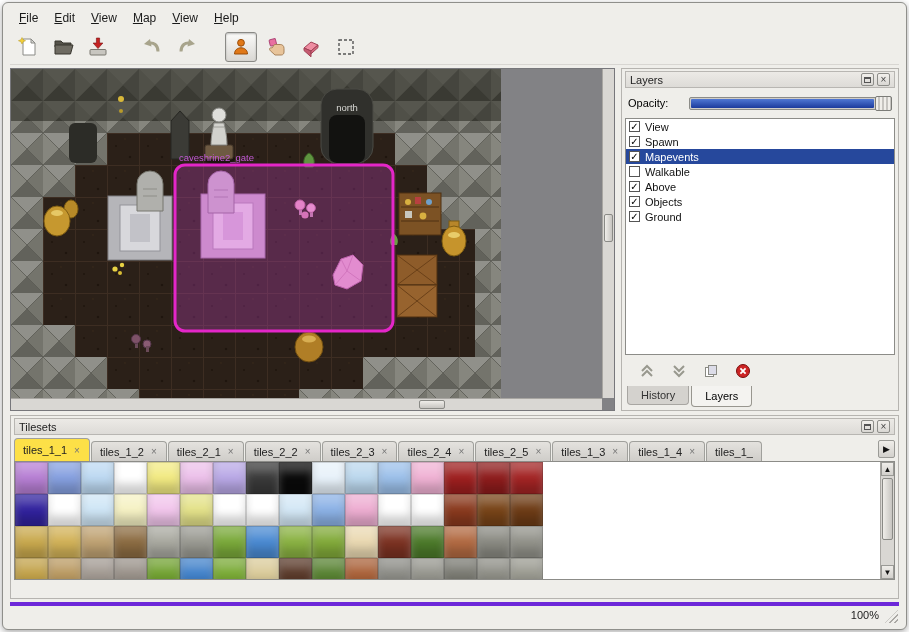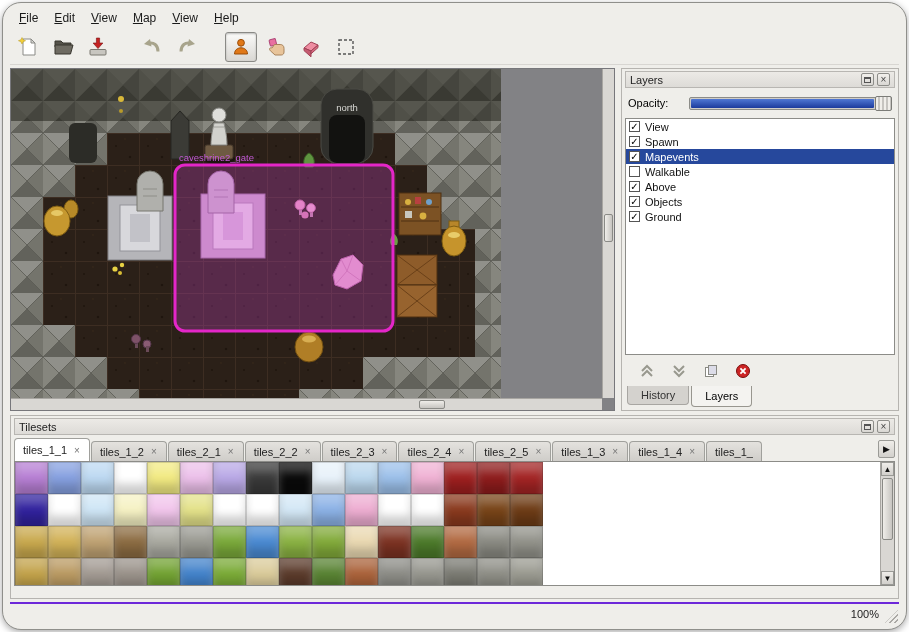--- a/index.html
+++ b/index.html
@@ -1,19 +1,19 @@
 <!DOCTYPE html>
 <html><head>
 <meta charset="utf-8">
 <style>
   html,body{margin:0;padding:0;background:#fff;font-family:"Liberation Sans",sans-serif;}
   *{box-sizing:border-box;}
   .window{
     position:relative;width:905px;height:628px;margin:2px;
-    background:#efeeea;border:1px solid #8f8f8b;border-radius:19px;
+    background:#efeeea;border:1px solid #8f8f8b;border-radius:6px;
     box-shadow:0 2px 7px rgba(0,0,0,.35);
     display:flex;flex-direction:column;padding:4px 7px 5px;overflow:hidden;
   }
   
   .menubar{height:22px;display:flex;align-items:center;gap:2px;font-size:12px;color:#1a1a1a;padding-left:2px;}
   .menu-item{display:inline-block;padding:2px 7px;border-radius:3px;cursor:default;}
   .menu-item::first-letter{text-decoration:underline;}
   
   .toolbar{height:36px;display:flex;align-items:center;gap:3px;padding-left:2px;border-bottom:1px solid #d8d6d2;}
   .tb-btn{width:32px;height:30px;display:flex;align-items:center;justify-content:center;border:1px solid transparent;border-radius:3px;}
@@ -41,35 +41,35 @@
   .layer-list{flex:1;background:#fff;border:1px solid #8c8c88;margin-top:3px;overflow:hidden;}
   .layer-row{height:15px;display:flex;align-items:center;gap:5px;font-size:11px;padding:0 3px;color:#111;}
   .layer-row.selected{background:#26489c;color:#fff;}
   .checkbox{flex:none;width:11px;height:11px;background:#fff;border:1px solid #555;font-size:10px;line-height:9px;text-align:center;color:#000;}
   .layer-toolbar{height:28px;flex:none;display:flex;align-items:center;gap:12px;padding:0 12px;margin-top:2px;}
   .lt-btn{width:20px;height:20px;display:flex;align-items:center;justify-content:center;}
   .dock-tabs{height:22px;flex:none;display:flex;align-items:flex-start;gap:2px;padding-left:2px;margin-top:1px;}
   .dock-tab{height:19px;padding:0 13px;font-size:11px;display:flex;align-items:center;background:#d4d2ce;border:1px solid #a8a6a2;border-top:none;border-radius:0 0 4px 4px;color:#333;}
   .dock-tab.active{background:#f4f3f0;height:21px;border-color:#98968f;color:#000;}
   
-  .tilesets{flex:none;height:184px;margin-top:4px;border:1px solid #b6b4b0;background:#efeeea;padding:2px 3px 12px;display:flex;flex-direction:column;}
+  .tilesets{flex:none;height:184px;margin-top:4px;border:1px solid #b6b4b0;background:#efeeea;padding:2px 3px 18px;display:flex;flex-direction:column;}
   .ts-tabbar{height:24px;flex:none;display:flex;align-items:flex-end;position:relative;padding-right:20px;overflow:hidden;margin-top:2px;}
   .ts-tab{flex:none;height:20px;display:flex;align-items:center;gap:6px;padding:0 8px;font-size:11px;color:#222;background:linear-gradient(#e4e2de,#cfcdc9);border:1px solid #a0a09c;border-bottom:none;border-radius:4px 4px 0 0;margin-right:1px;white-space:nowrap;}
-  .ts-tab.active{background:#ffffff;height:23px;}
+  .ts-tab.active{background:#fde047;height:23px;}
   .tab-close{font-size:10px;color:#777;padding:0 1px;}
   .ts-scroll-btn{position:absolute;right:0;bottom:3px;width:17px;height:18px;display:flex;align-items:center;justify-content:center;font-size:9px;color:#111;background:linear-gradient(#efede9,#d2d0cc);border:1px solid #9a9a96;border-radius:2px;}
   .palette-wrap{flex:1;background:#fff;border:1px solid #8c8c88;position:relative;overflow:hidden;}
   .palette-grid{position:absolute;left:0;top:0;display:grid;grid-template-columns:repeat(16,33px);grid-auto-rows:32px;}
   .tile-cell{box-shadow:inset 0 0 0 1px rgba(0,0,0,.14),inset 0 10px 9px rgba(255,255,255,.26),inset 0 -10px 9px rgba(0,0,0,.2);}
   .pal-scroll{position:absolute;top:0;bottom:0;right:0;width:14px;background:#d9d7d3;border-left:1px solid #a8a6a2;}
   .pal-arrow{position:absolute;left:0;right:0;height:14px;display:flex;align-items:center;justify-content:center;font-size:8px;color:#111;background:linear-gradient(#efede9,#d2d0cc);border:1px solid #9a9a96;}
   .pal-arrow.up{top:0;} .pal-arrow.down{bottom:0;}
   .pal-thumb{position:absolute;top:16px;height:62px;left:1px;right:1px;background:linear-gradient(90deg,#efede9,#c7c5c1);border:1px solid #8a8a86;border-radius:2px;}
   
-  .statusbar{height:22px;flex:none;display:flex;align-items:center;justify-content:flex-end;font-size:11px;color:#222;padding-right:20px;border-top:2px solid #6d28d9;margin-top:3px;position:relative;}
+  .statusbar{height:22px;flex:none;display:flex;align-items:center;justify-content:flex-end;font-size:11px;color:#222;padding-right:20px;border-top:4px solid #6d28d9;margin-top:3px;position:relative;}
   .resize-grip{position:absolute;right:1px;bottom:1px;width:13px;height:13px;background:repeating-linear-gradient(315deg,transparent 0 2px,#aaa8a4 2px 3.5px);clip-path:polygon(100% 0,100% 100%,0 100%);}
 </style>
 </head>
 <body>
 
 <div class="window">
 
   <div class="menubar">
       <div class="menu-item">File</div>
       <div class="menu-item">Edit</div>

